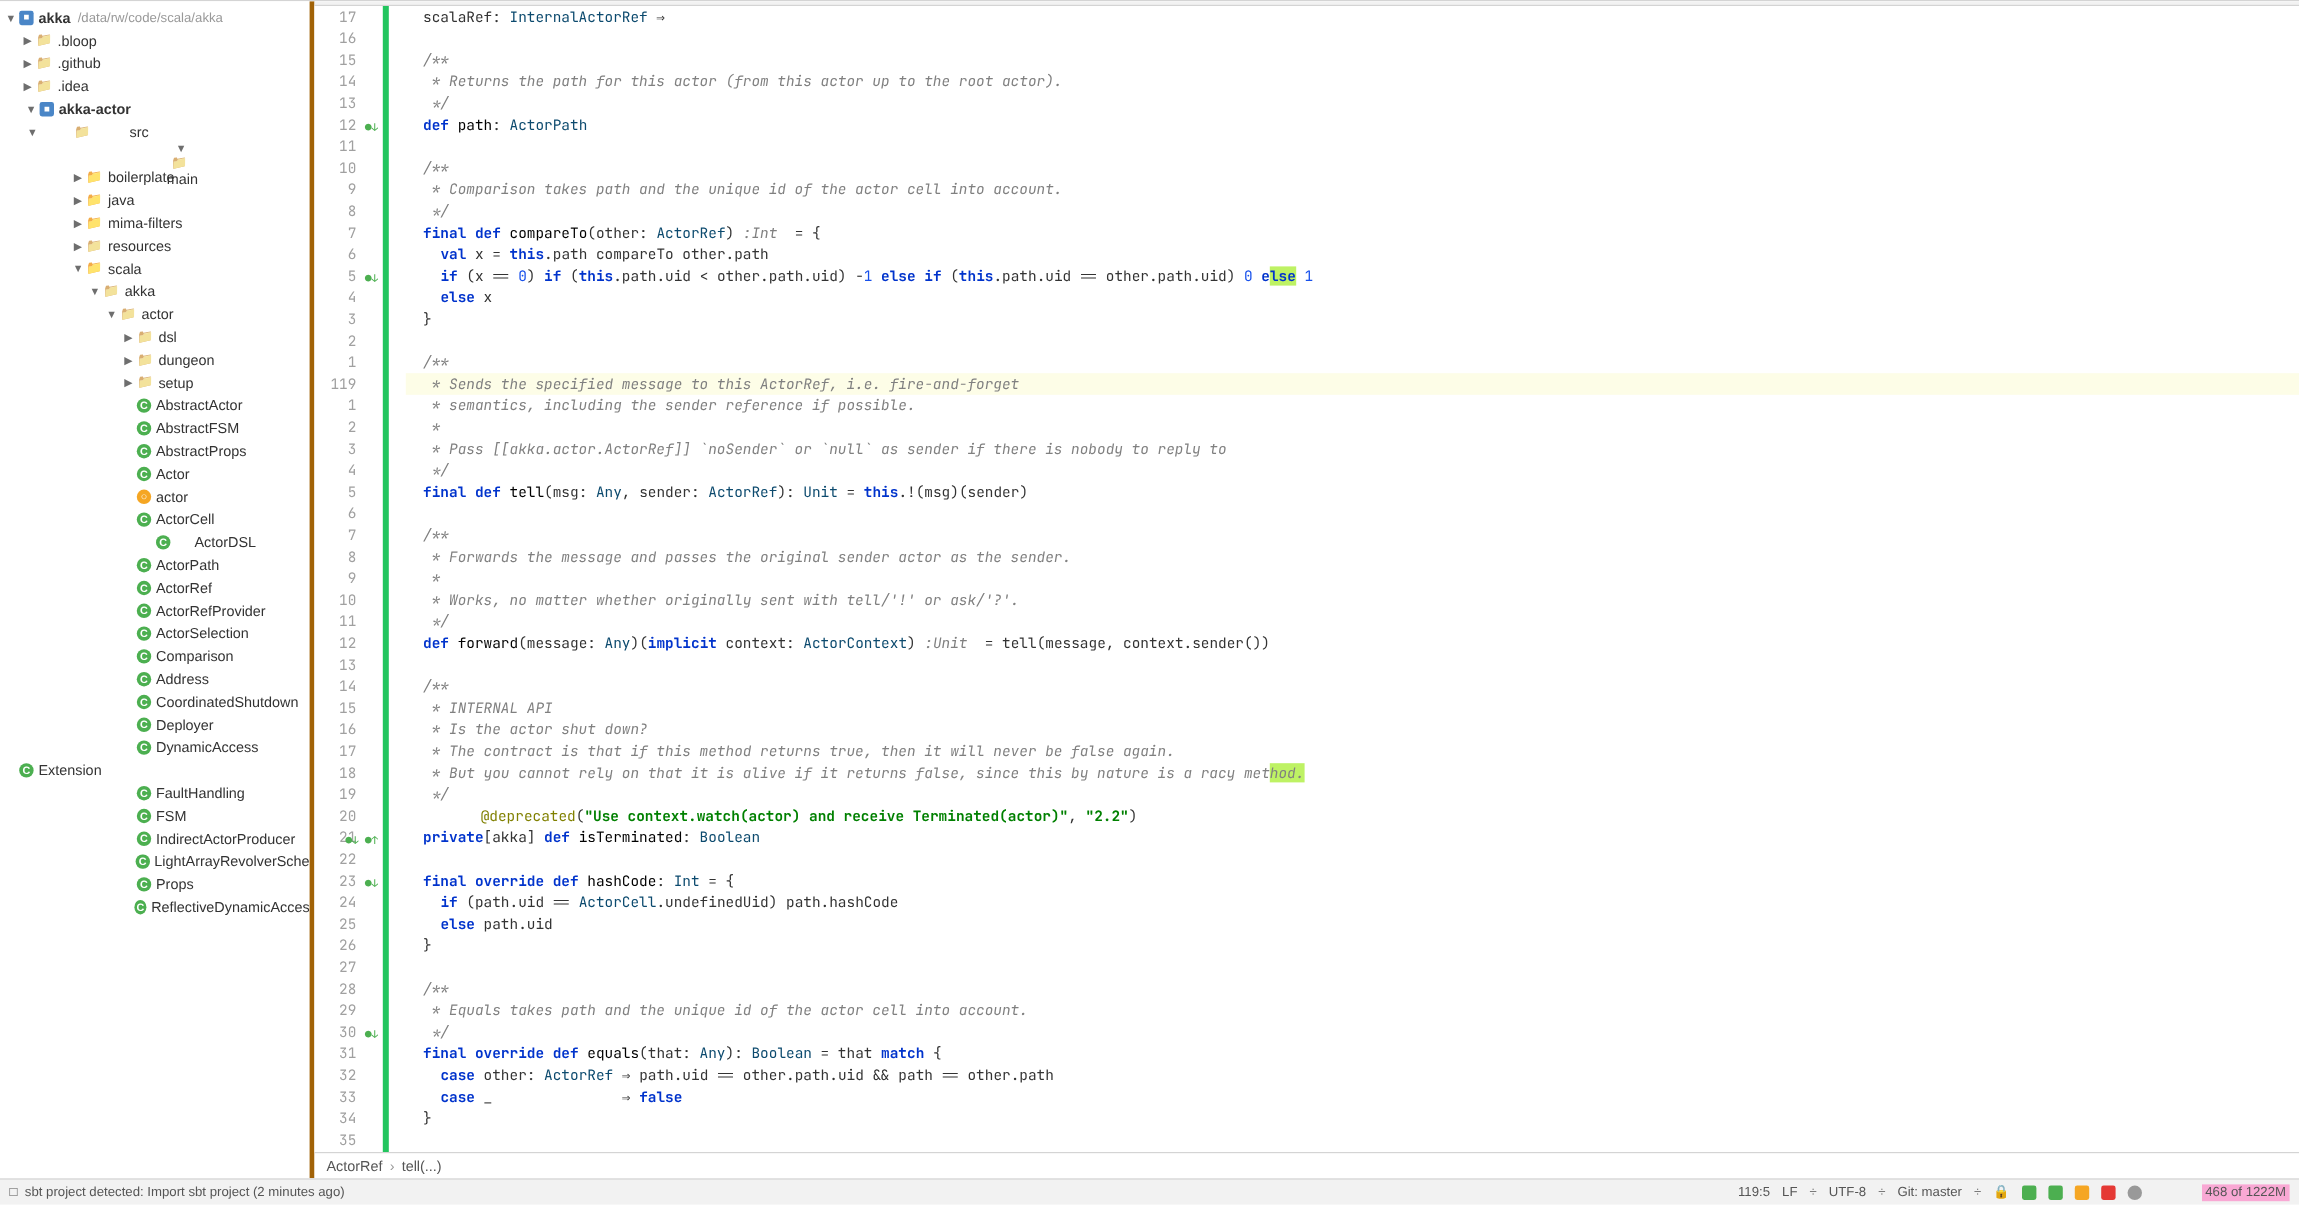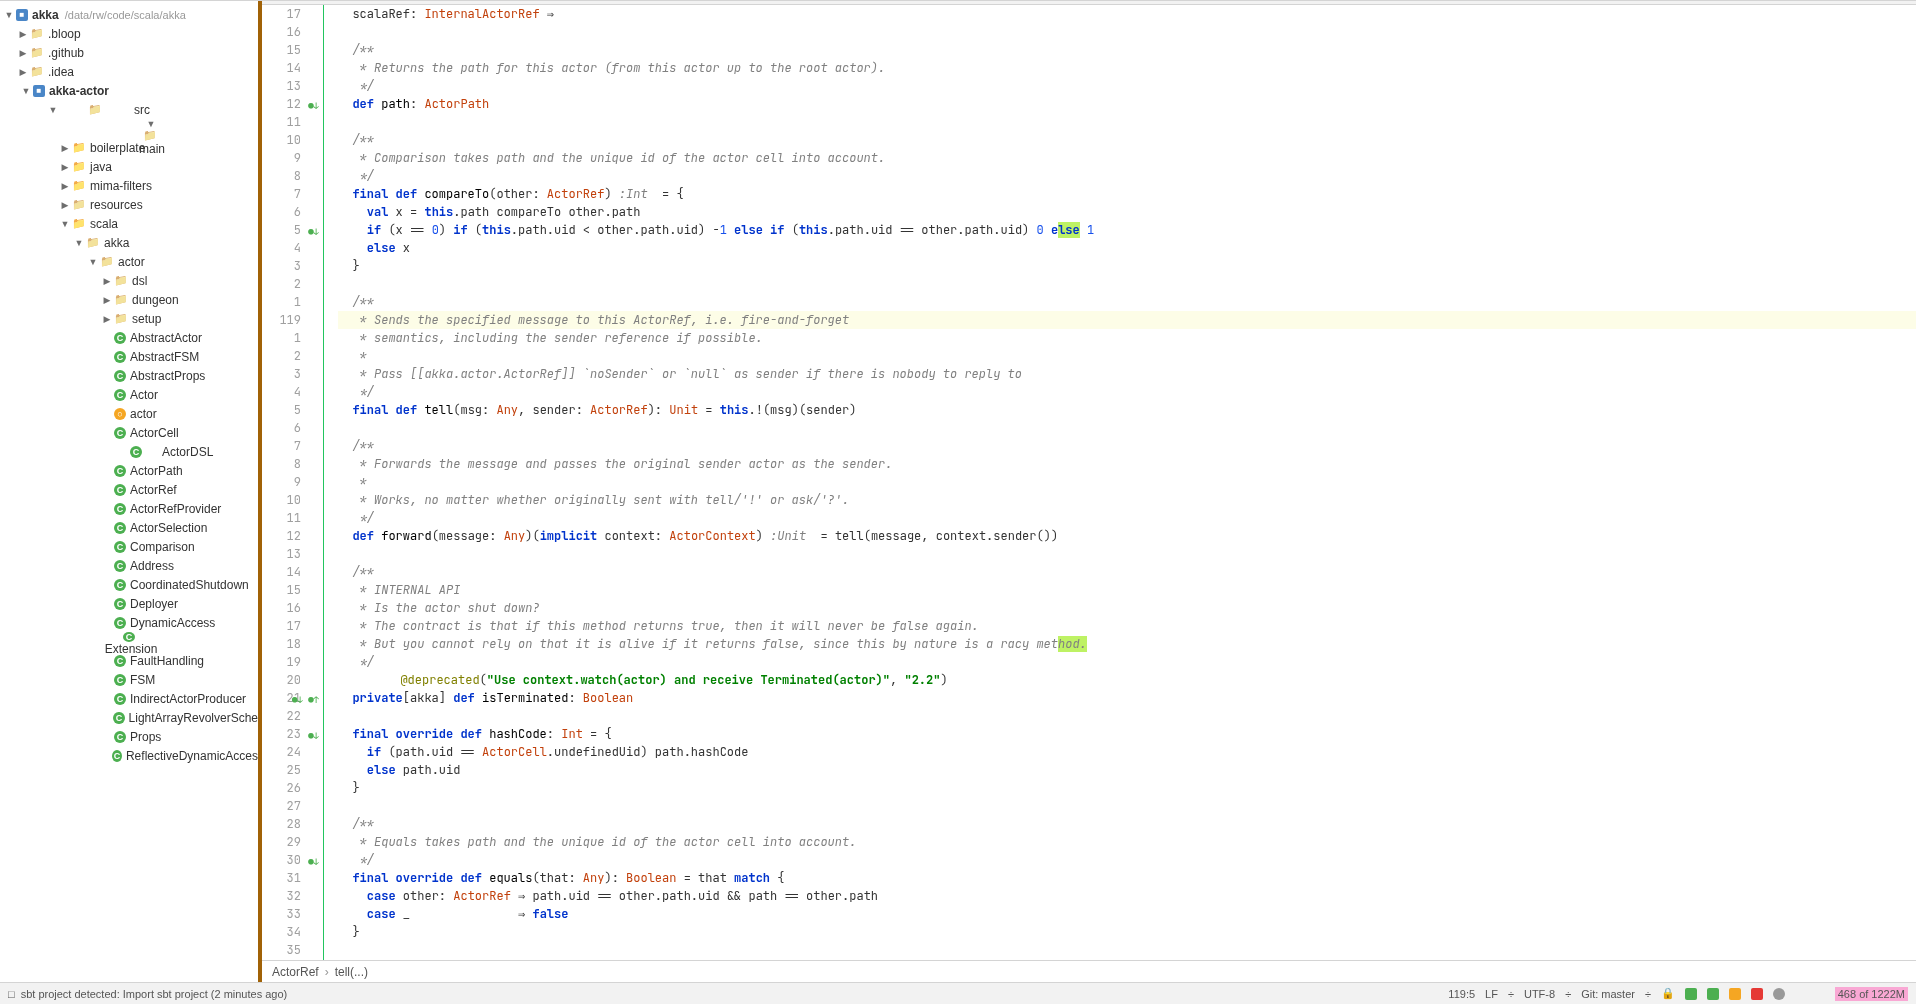--- a/index.html
+++ b/index.html
@@ -21,31 +21,31 @@
 .ficon.class { background: #4caf50; color: #fff; border-radius: 50%; width: 12px; height: 12px; font-size: 9px; font-weight: bold; }
 .ficon.class::before { content: "C"; }
 .ficon.class-yellow { background: #f5a623; color: #fff; border-radius: 50%; width: 12px; height: 12px; font-size: 9px; font-weight: bold; }
 .ficon.class-yellow::before { content: "○"; }
 .tree-label { font-size: 12px; }
 .tree-label.bold { font-weight: bold; }
 .tree-path { color: #999; margin-left: 6px; font-size: 11px; }
 .editor-area { flex: 1; display: flex; flex-direction: column; overflow: hidden; }
 .editor-tabs { height: 4px; background: #f2f2f2; border-bottom: 1px solid #d4d4d4; }
 .editor-body { flex: 1; display: flex; overflow: hidden; background: #fff; }
-.gutter { width: 62px; background: #fff; text-align: right; color: #a0a0a0; font-family: "JetBrains Mono", "Consolas", monospace; font-size: 12px; line-height: 18px; padding-right: 22px; border-right: 1px solid #22c55e; user-select: none; position: relative; }
+.gutter { width: 62px; background: #fff; text-align: right; color: #a0a0a0; font-family: "JetBrains Mono", "Consolas", monospace; font-size: 12px; line-height: 18px; padding-right: 22px; border-right: 5px solid #22c55e; user-select: none; position: relative; }
 .gutter .gl { height: 18px; position: relative; }
 .gutter .mark { position: absolute; right: -18px; top: 2px; font-size: 9px; }
 .code { flex: 1; font-family: "JetBrains Mono", "Consolas", monospace; font-size: 12px; line-height: 18px; white-space: pre; padding-left: 14px; overflow: auto; }
 .code .line { height: 18px; }
 .code .hl-line { background: #fdfde7; }
 .code .sel { background: #bef264; }
 .kw { color: #0033cc; font-weight: bold; }
 .str { color: #008000; font-weight: bold; }
 .cmt { color: #808080; font-style: italic; }
-.typ { color: #c2410c; }
+.typ { color: #0c4a6e; }
 .num { color: #1750eb; }
 .ann { color: #808000; margin-left: 48px; }
 .fn { color: #000; }
 .breadcrumb { height: 22px; border-top: 1px solid #d4d4d4; display: flex; align-items: center; padding: 0 10px; font-size: 12px; color: #555; background: #fff; }
 .breadcrumb .sep { margin: 0 6px; color: #999; }
 .status-bar { height: 22px; background: #f2f2f2; border-top: 1px solid #d4d4d4; display: flex; align-items: center; padding: 0 8px; font-size: 11px; color: #555; }
 .status-left { display: flex; align-items: center; gap: 6px; }
 .status-right { margin-left: auto; display: flex; align-items: center; gap: 10px; }
 .status-highlight { background: #f9a8d4; padding: 1px 3px; margin-left: 40px; }
 .mini-icon { width: 12px; height: 12px; display: inline-block; border-radius: 2px; }
@@ -75,21 +75,21 @@
         <div class="tree-node" style="padding-left: 18px;">
           <span class="arrow closed"></span>
           <span class="ficon folder"></span>
           <span class="tree-label">.idea</span>
         </div>
         <div class="tree-node" style="padding-left: 21px;">
           <span class="arrow open"></span>
           <span class="ficon module"></span>
           <span class="tree-label bold">akka-actor</span>
         </div>
-        <div class="tree-node" style="padding-left: 48px; gap: 28px;">
+        <div class="tree-node" style="padding-left: 22px; gap: 28px;">
           <span class="arrow open"></span>
           <span class="ficon folder"></span>
           <span class="tree-label">src</span>
         </div>
         <div class="tree-node" style="padding-left: 46px; flex-direction: column;">
           <span class="arrow open"></span>
           <span class="ficon folder"></span>
           <span class="tree-label">main</span>
         </div>
         <div class="tree-node" style="padding-left: 60px;">
@@ -215,21 +215,21 @@
         <div class="tree-node" style="padding-left: 102px;">
           <span class="arrow none"></span>
           <span class="ficon class"></span>
           <span class="tree-label">Deployer</span>
         </div>
         <div class="tree-node" style="padding-left: 102px;">
           <span class="arrow none"></span>
           <span class="ficon class"></span>
           <span class="tree-label">DynamicAccess</span>
         </div>
-        <div class="tree-node" style=" flex-direction: column;">
+        <div class="tree-node" style="">
           <span class="arrow none"></span>
           <span class="ficon class"></span>
           <span class="tree-label">Extension</span>
         </div>
         <div class="tree-node" style="padding-left: 102px;">
           <span class="arrow none"></span>
           <span class="ficon class"></span>
           <span class="tree-label">FaultHandling</span>
         </div>
         <div class="tree-node" style="padding-left: 102px;">

